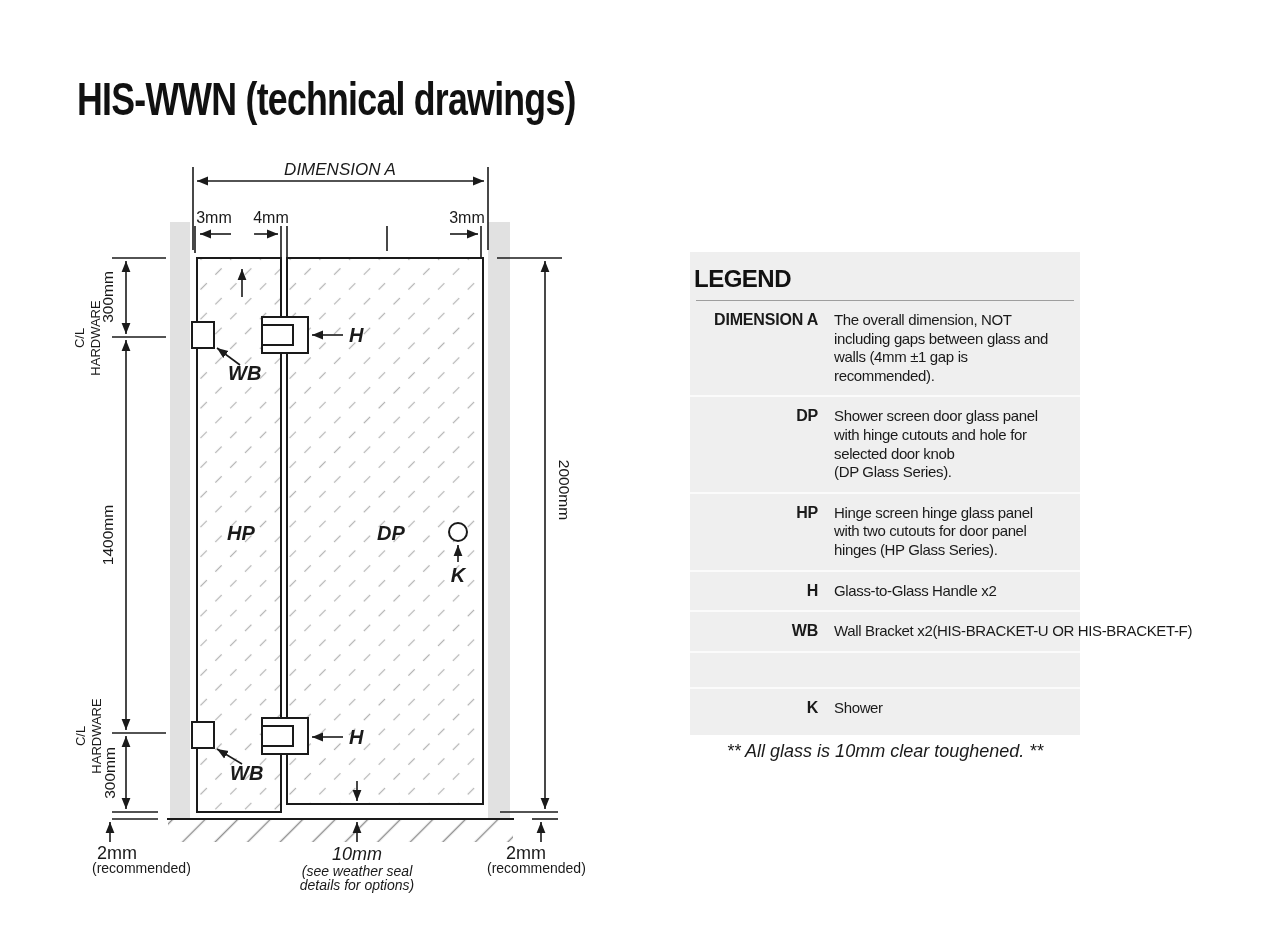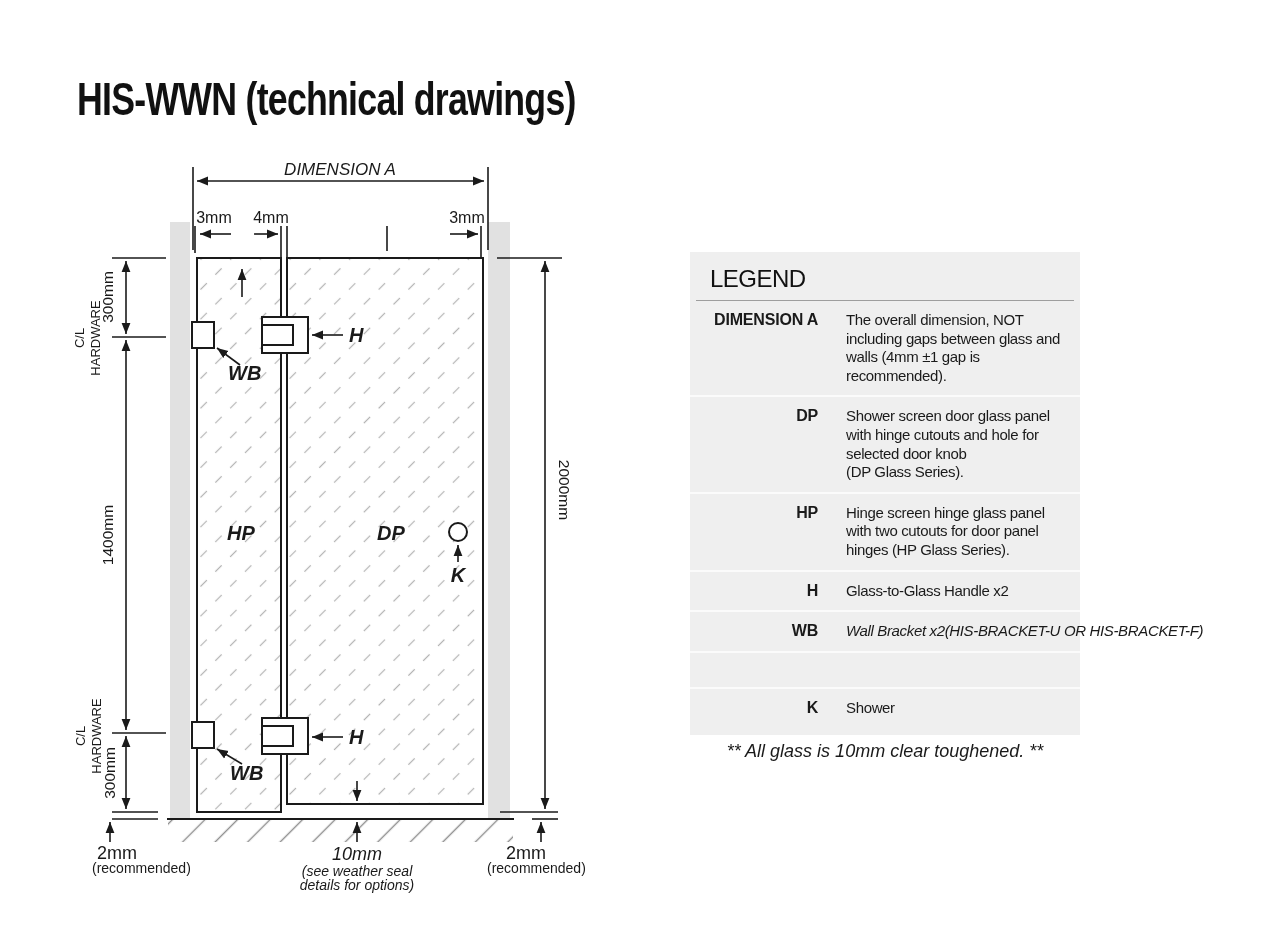--- a/index.html
+++ b/index.html
@@ -25,33 +25,33 @@
   .cl{font-size:13px;}
   .lbl{font-size:20px;font-style:italic;font-weight:700;}
   .big{font-size:18px;}
   .note{font-size:14px;}
   .it{font-style:italic;}
   
   #legend{
     left:690px;top:252px;width:390px;background:#efefef;padding-bottom:8px;
   }
   .legend-title{
-    font-size:24px;font-weight:400;letter-spacing:-0.5px;
-    padding:13px 0 5px 20px;color:#111;
+    font-size:24px;font-weight:700;letter-spacing:-0.5px;
+    padding:13px 0 5px 4px;color:#111;
   }
   .legend-hr{border-top:1px solid #9e9e9e;margin:2px 6px 0 6px;}
   .legend-row{display:flex;padding:10px 10px;}
   .legend-row + .legend-row{border-top:2px solid #fbfbfb;}
   .legend-row.empty{min-height:14px;}
   .term{flex:0 0 118px;text-align:right;font-weight:700;font-size:16px;letter-spacing:-0.2px;}
   .desc{
-    margin-left:28px;width:214px;font-size:15px;line-height:18.6px;
+    margin-left:16px;width:214px;font-size:15px;line-height:18.6px;
     letter-spacing:-0.35px;white-space:pre-line;
   }
-  .desc.nowrap{white-space:nowrap;overflow:visible;font-style:italic;}
+  .desc.nowrap{white-space:nowrap;overflow:visible;}
   #footnote{
     left:690px;top:741px;width:390px;text-align:center;
     font-size:18px;font-style:italic;
   }
 </style>
 </head>
 <body>
 
 <div id="title" class="abs">HIS-WWN (technical drawings)</div>
 

